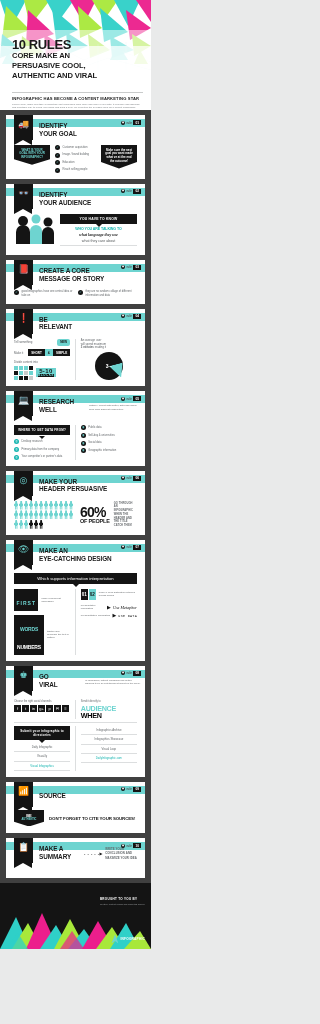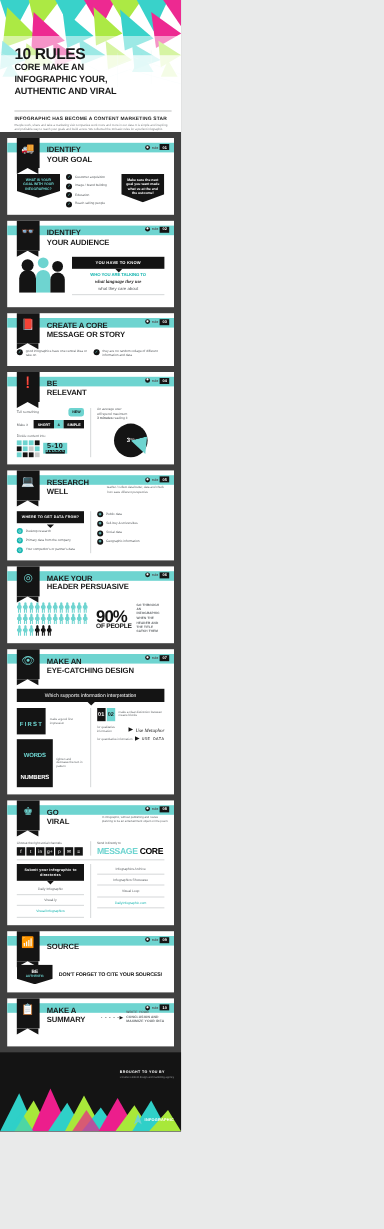--- a/index.html
+++ b/index.html
@@ -255,21 +255,21 @@
           <polygon points="140,50 148,64 134,64"></polygon>
         </g>
         <rect x="0" y="30" width="151" height="42" fill="#ffffff" opacity="0.5"></rect>
         <rect x="0" y="46" width="151" height="26" fill="#ffffff" opacity="0.72"></rect>
       </svg>
     </div>
 
     <div class="hero-title">
       <div class="l1">10 RULES</div>
       <div class="l2">CORE MAKE AN</div>
-      <div class="l2">INFOGRAPHIC YOUR,</div>
+      <div class="l2">PERSUASIVE COOL,</div>
       <div class="l2">AUTHENTIC AND VIRAL</div>
     </div>
 
     <div class="hero-sub">
       <div class="head">INFOGRAPHIC HAS BECOME A CONTENT MARKETING STAR</div>
       <div class="body">People work, share and take a marketing visit companies work more and more in our data. It is simple and inspiring and profitable way to reach your goals and build a new. We collected the 10 basic rules for a perfect infographic.</div>
     </div>
   </div>
 
   <div class="card">
@@ -568,21 +568,21 @@
             <i></i>
             <i></i>
             <i></i>
             <i></i>
             <i></i>
             <i class="d"></i>
             <i class="d"></i>
             <i class="d"></i>
         </div>
         <div style="text-align:left">
-          <div class="pct">90%</div>
+          <div class="pct">60%</div>
           <div class="pct-sub">OF PEOPLE</div>
         </div>
         <div class="pct-note" style="flex:1">GO THROUGH AN INFOGRAPHIC WHEN THE HEADER AND THE TITLE CATCH THEM</div>
       </div>
     </div>
   </div>
 
   <div class="card">
     <div class="card-head">
       <div class="band"></div>
@@ -669,22 +669,22 @@
             <i>g+</i>
             <i>p</i>
             <i>✉</i>
             <i>≡</i>
           </div>
         </div>
         <div class="vline"></div>
         <div>
           <div style="font-size:2.6px;color:#63676a">Send it directly to</div>
           <div class="rel-blogs" style="margin-top:2px">
-            <span class="t">MESSAGE</span>
-            <span>CORE</span>
+            <span class="t">AUDIENCE</span>
+            <span>WHEN</span>
           </div>
         </div>
       </div>
       <div class="divider"></div>
       <div class="cols">
         <div>
           <div class="bubble" style="font-size:3px;margin-bottom:3px">Submit your infographic to directories</div>
           <div class="dir-list">
             <div class="r">Daily Infographic</div>
             <div class="r">Visual.ly</div>

